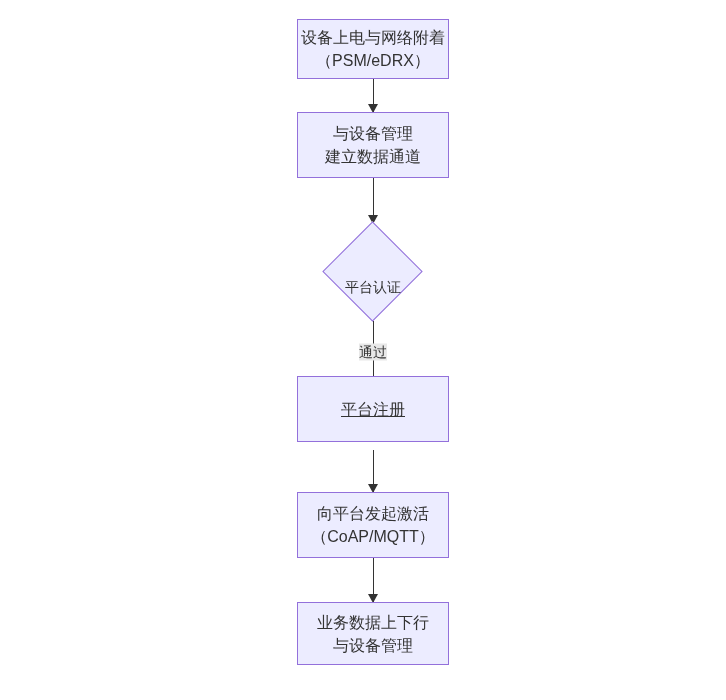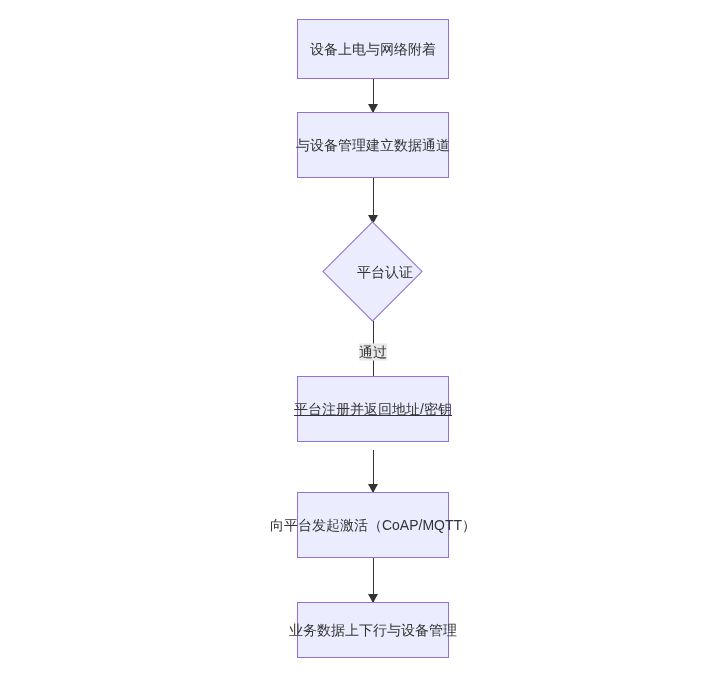--- a/index.html
+++ b/index.html
@@ -25,25 +25,25 @@
   
   .node{
     position:absolute;
     left:373px;
     transform:translateX(-50%);
     width:152px;
     box-sizing:border-box;
     background:var(--node-fill);
     border:1px solid var(--node-border);
     color:var(--text);
-    font-size:14px;
+    font-size:16px;
     line-height:23px;
     text-align:center;
     display:flex;
-    flex-direction:row;
+    flex-direction:column;
     justify-content:center;
     align-items:center;
   }
   .node .line{white-space:nowrap;}
   
   .edge{
     position:absolute;
     left:373px;
     width:0;
   }
@@ -84,36 +84,36 @@
     width:71px;
     height:71px;
     box-sizing:border-box;
     background:var(--node-fill);
     border:1px solid var(--node-border);
     transform:rotate(45deg);
   }
   .diamond-label{
     position:absolute;
     left:373px;
-    top:273px;
+    top:288px;
     transform:translate(-50%,-50%);
     color:var(--text);
     font-size:14px;
     white-space:nowrap;
     z-index:2;
-    margin-left:12px;
   }
 </style>
 </head>
 <body>
 
 <div class="canvas">
 
   <div class="node" style="top:19px;height:60px;">
     <div class="line">设备上电与网络附着</div>
+    <div class="line">（PSM/eDRX）</div>
   </div>
 
   <div class="edge" style="top:79px;height:33px;">
     <div class="shaft"></div>
     <div class="head"></div>
   </div>
 
   <div class="node" style="top:112px;height:66px;">
     <div class="line">与设备管理</div>
     <div class="line">建立数据通道</div>
@@ -128,36 +128,35 @@
   <div class="diamond-label">平台认证</div>
 
   <div class="edge" style="top:321px;height:63px;">
     <div class="shaft"></div>
     <div class="head"></div>
   </div>
   <div class="edge-label" style="top:352px;">通过</div>
 
   <div class="node" style="top:376px;height:66px;text-decoration:underline;">
     <div class="line">平台注册</div>
-    <div class="line">并返回地址/密钥</div>
   </div>
 
   <div class="edge" style="top:450px;height:42px;">
     <div class="shaft"></div>
     <div class="head"></div>
   </div>
 
   <div class="node" style="top:492px;height:66px;">
     <div class="line">向平台发起激活</div>
     <div class="line">（CoAP/MQTT）</div>
   </div>
 
   <div class="edge" style="top:558px;height:44px;">
     <div class="shaft"></div>
     <div class="head"></div>
   </div>
 
-  <div class="node" style="top:602px;height:56px;">
+  <div class="node" style="top:602px;height:63px;">
     <div class="line">业务数据上下行</div>
     <div class="line">与设备管理</div>
   </div>
 
 </div>
 
 </body></html>

